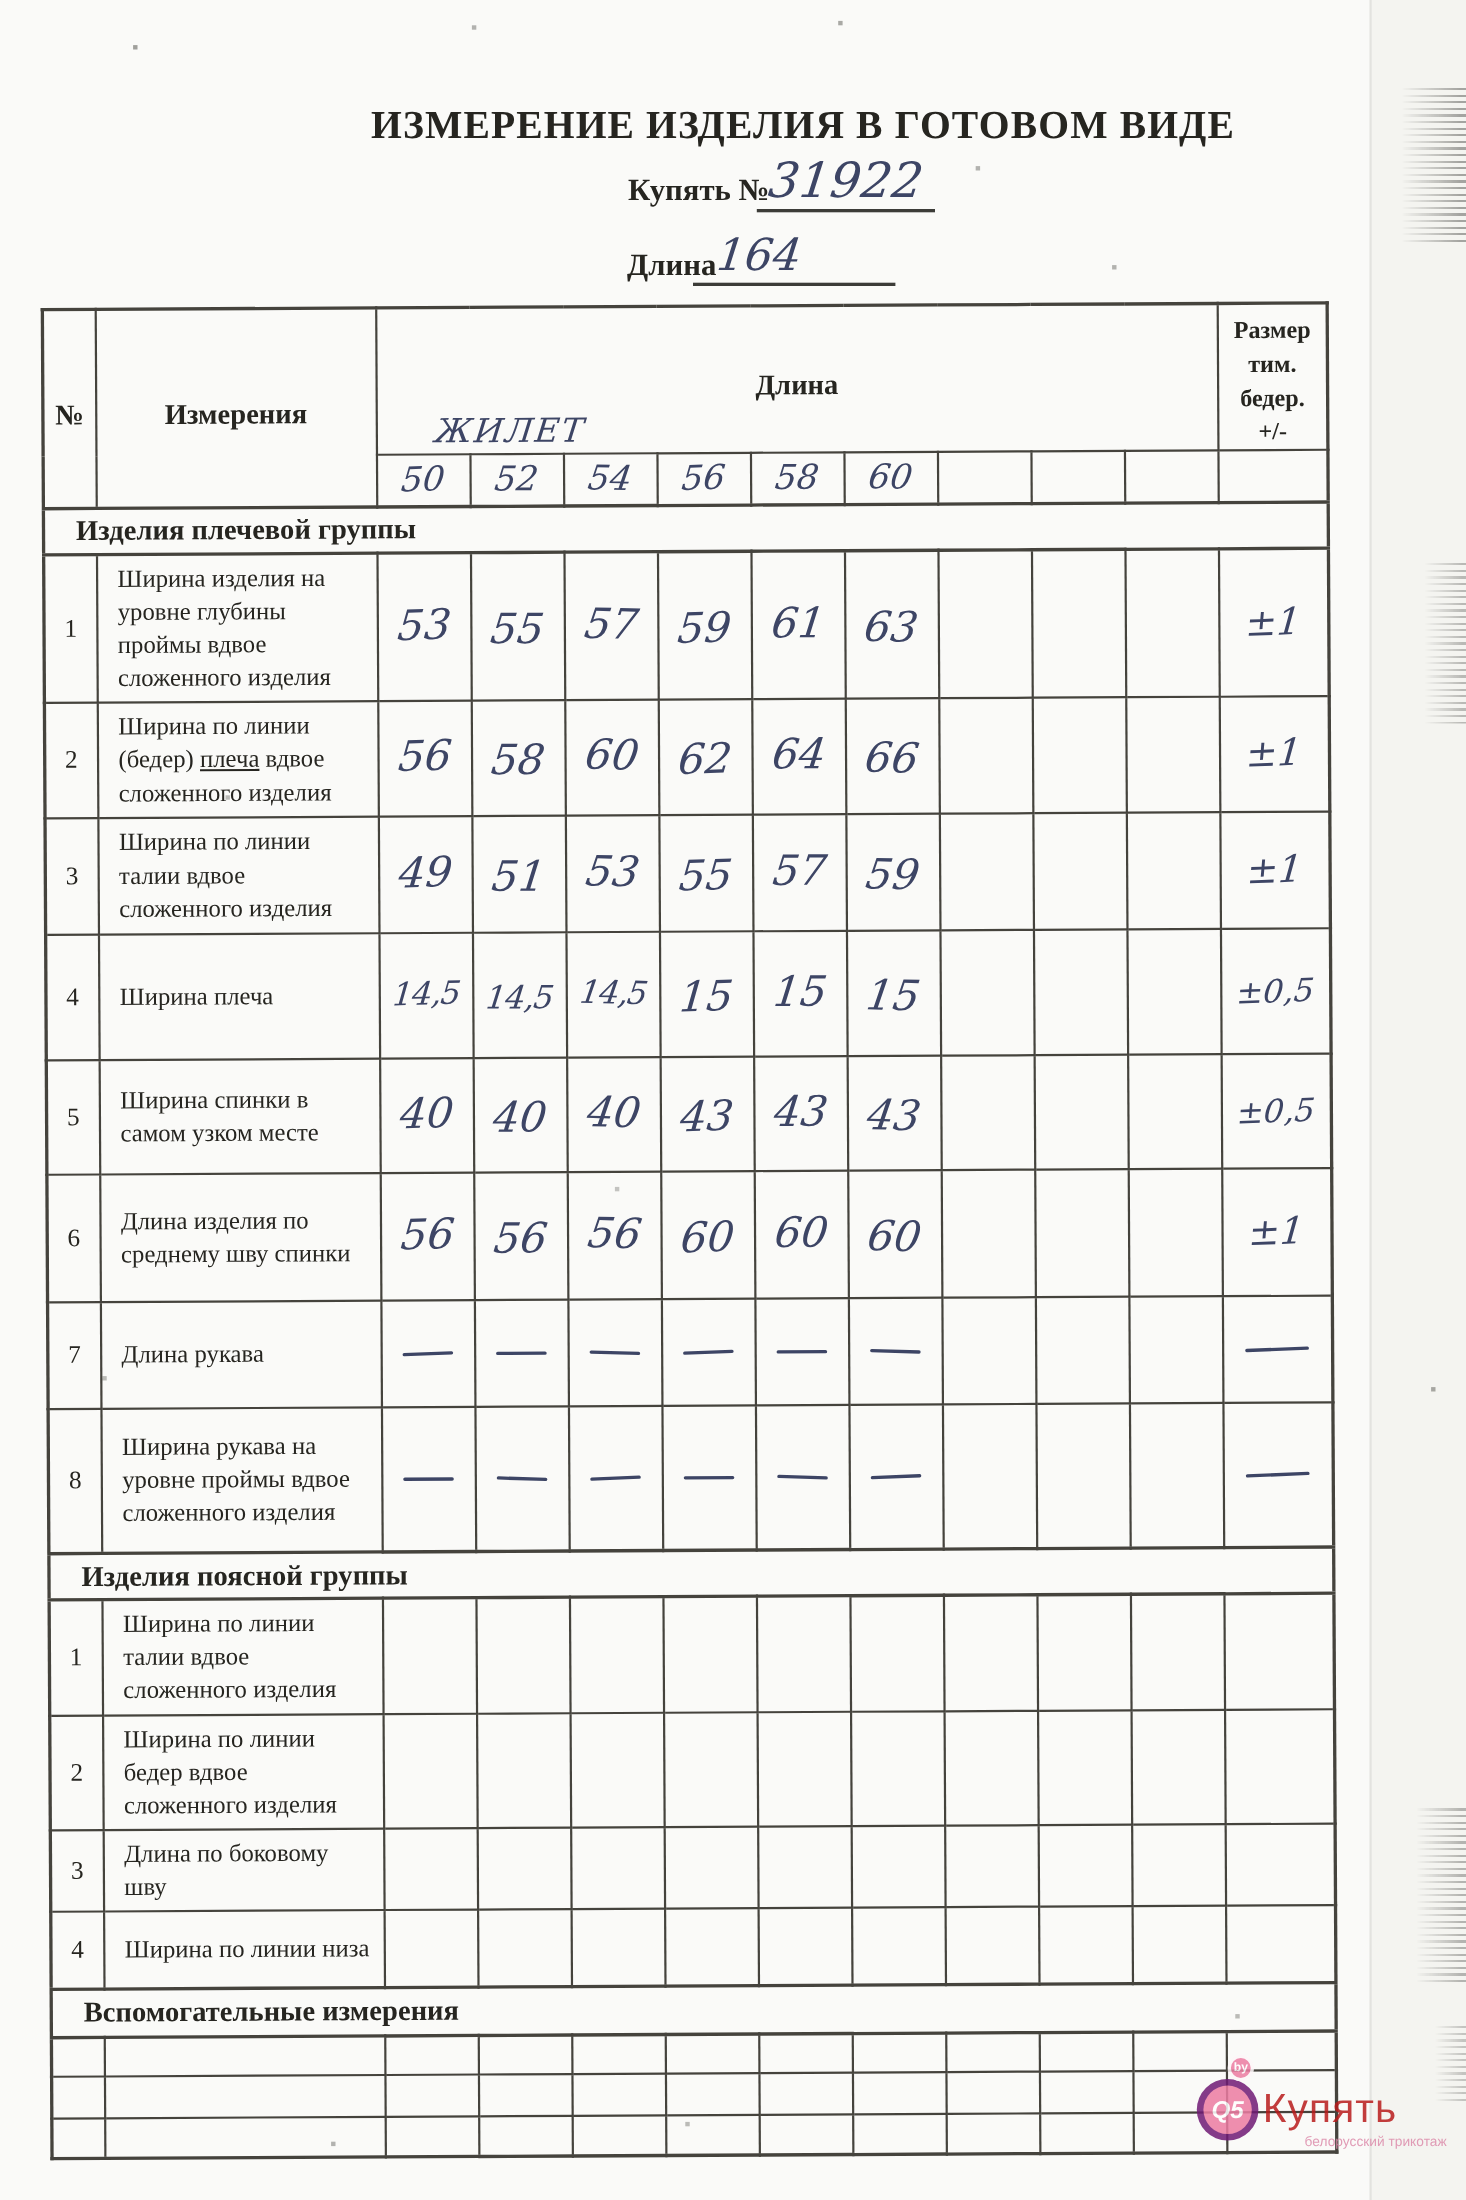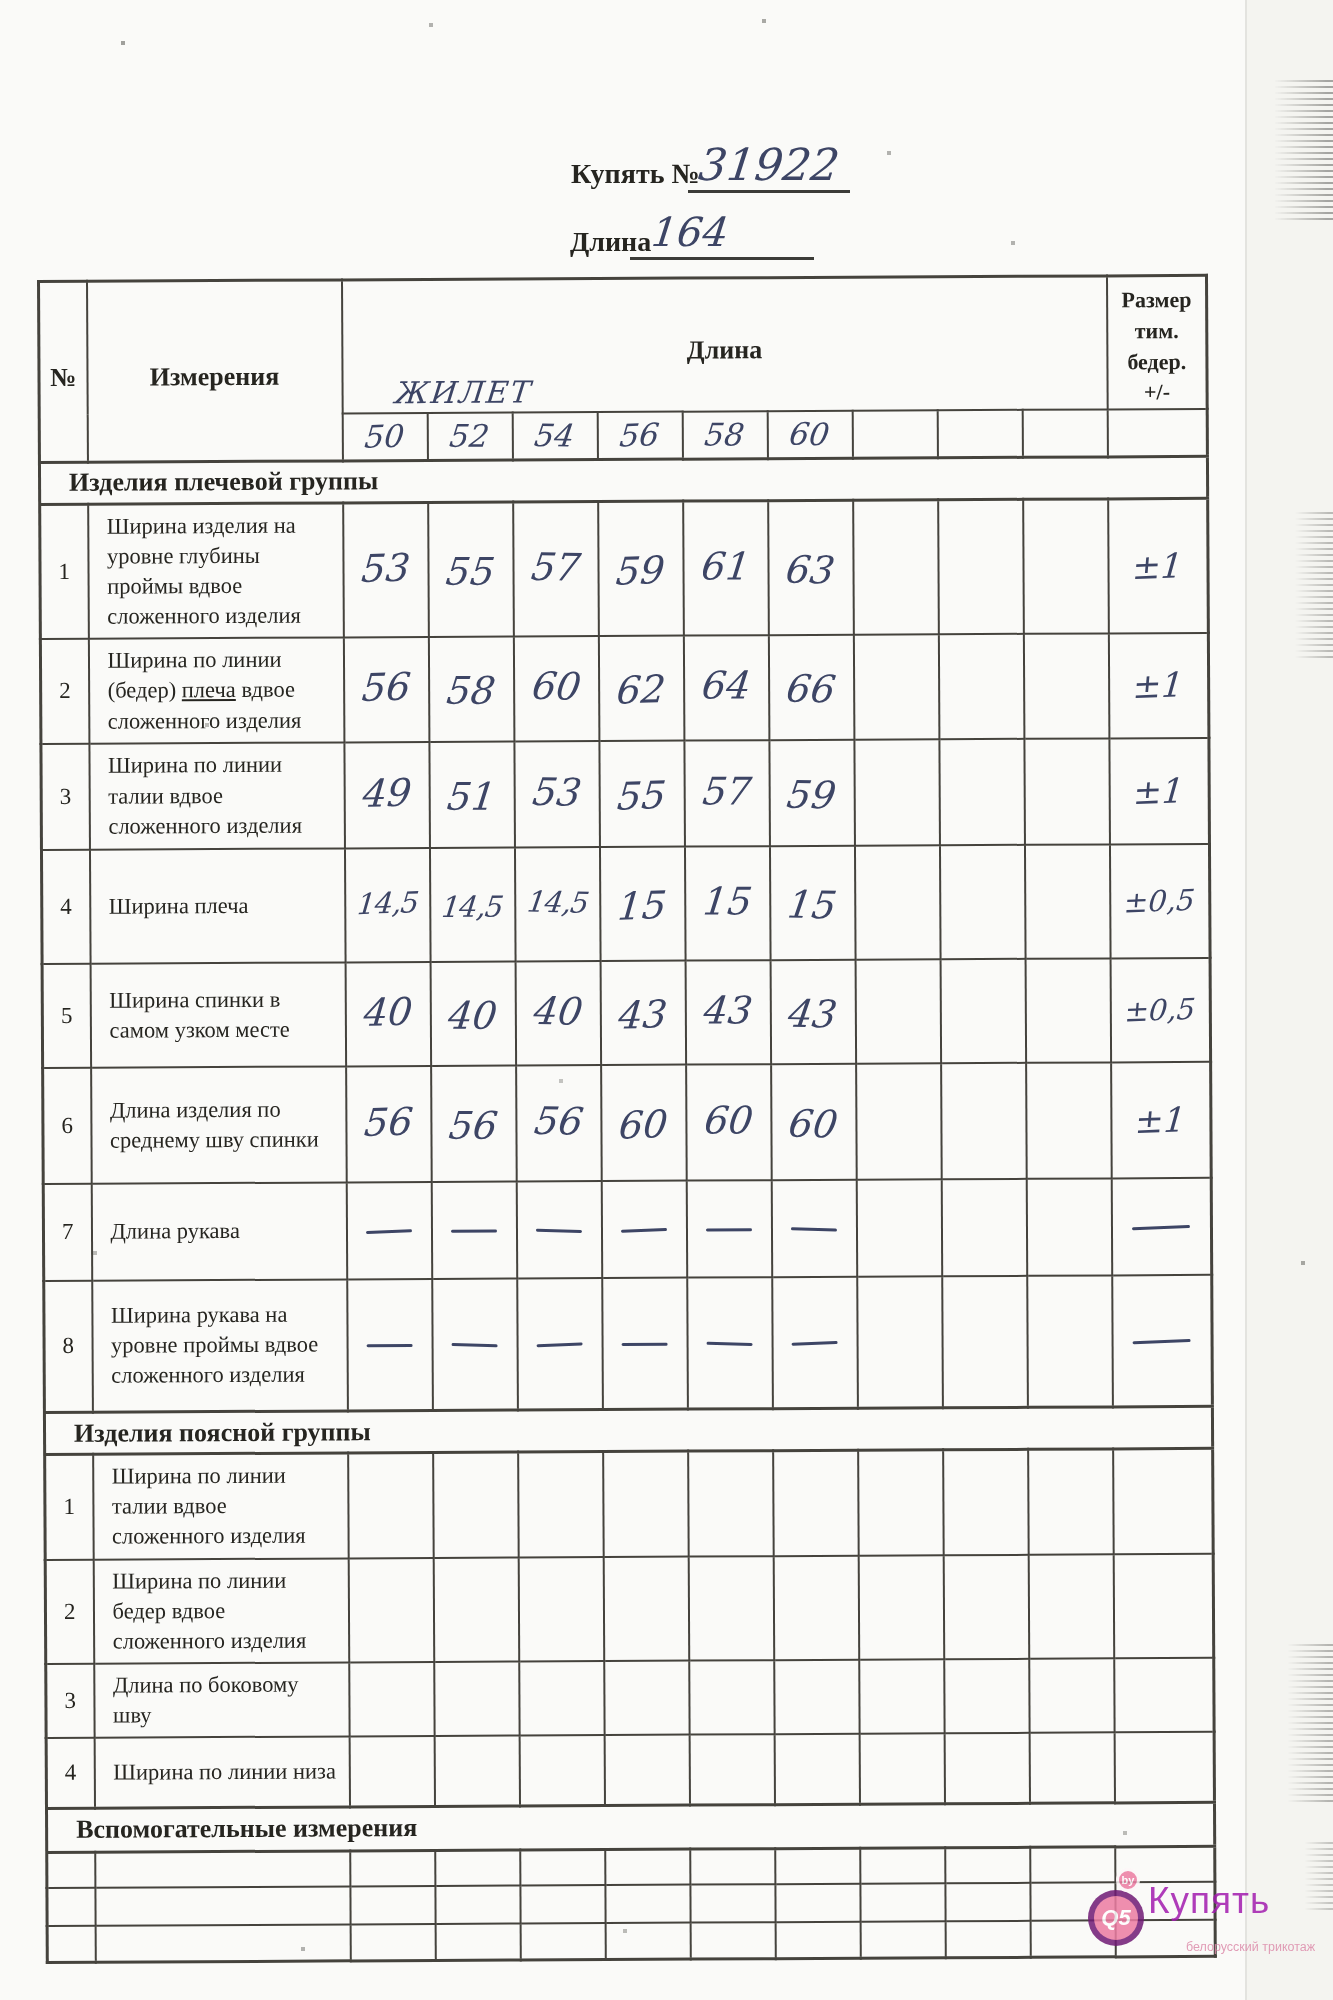--- a/index.html
+++ b/index.html
@@ -106,36 +106,37 @@
   .logo{position:absolute;left:1082px;top:1876px;width:240px;opacity:.85;
     font-family:"Liberation Sans", sans-serif;}
   .logo-circle{position:absolute;left:6px;top:14px;width:56px;height:56px;border-radius:50%;
     background:#701a75;display:flex;align-items:center;justify-content:center;}
   .logo-inner{width:44px;height:44px;border-radius:50%;background:#ec7ca2;
     display:flex;align-items:center;justify-content:center;
     color:#fff;font-size:22px;font-weight:bold;font-style:italic;}
   .logo-badge{position:absolute;left:34px;top:-8px;width:24px;height:24px;border-radius:50%;
     background:#ec7ca2;border:3px solid #fdf7f8;color:#fff;font-size:11px;font-weight:bold;
     display:flex;align-items:center;justify-content:center;}
-  .logo-brand{position:absolute;left:66px;top:4px;font-size:37px;color:#a21caf;letter-spacing:1px;}
+  .logo-brand{position:absolute;left:66px;top:20px;font-size:37px;color:#b91c1c;letter-spacing:1px;}
   .logo-tagline{position:absolute;left:104px;top:64px;font-size:12.5px;color:#dd8cab;white-space:nowrap;}
 </style>
 </head>
 <body>
 
 <div class="sheet">
 
   <div class="edge-strip"></div>
   <div class="fold-line"></div>
   <div class="smudge a"></div>
   <div class="smudge b"></div>
   <div class="smudge c"></div>
   <div class="smudge d"></div>
   <div class="specks"></div>
 
+  <div class="title">ИЗМЕРЕНИЕ ИЗДЕЛИЯ В ГОТОВОМ ВИДЕ</div>
 
   <div class="model-line-label">Купять №</div>
   <div class="model-fill">
     <span class="hw">31922</span>
   </div>
 
   <div class="rost-line-label">Длина</div>
   <div class="rost-fill">
     <span class="hw">164</span>
   </div>

